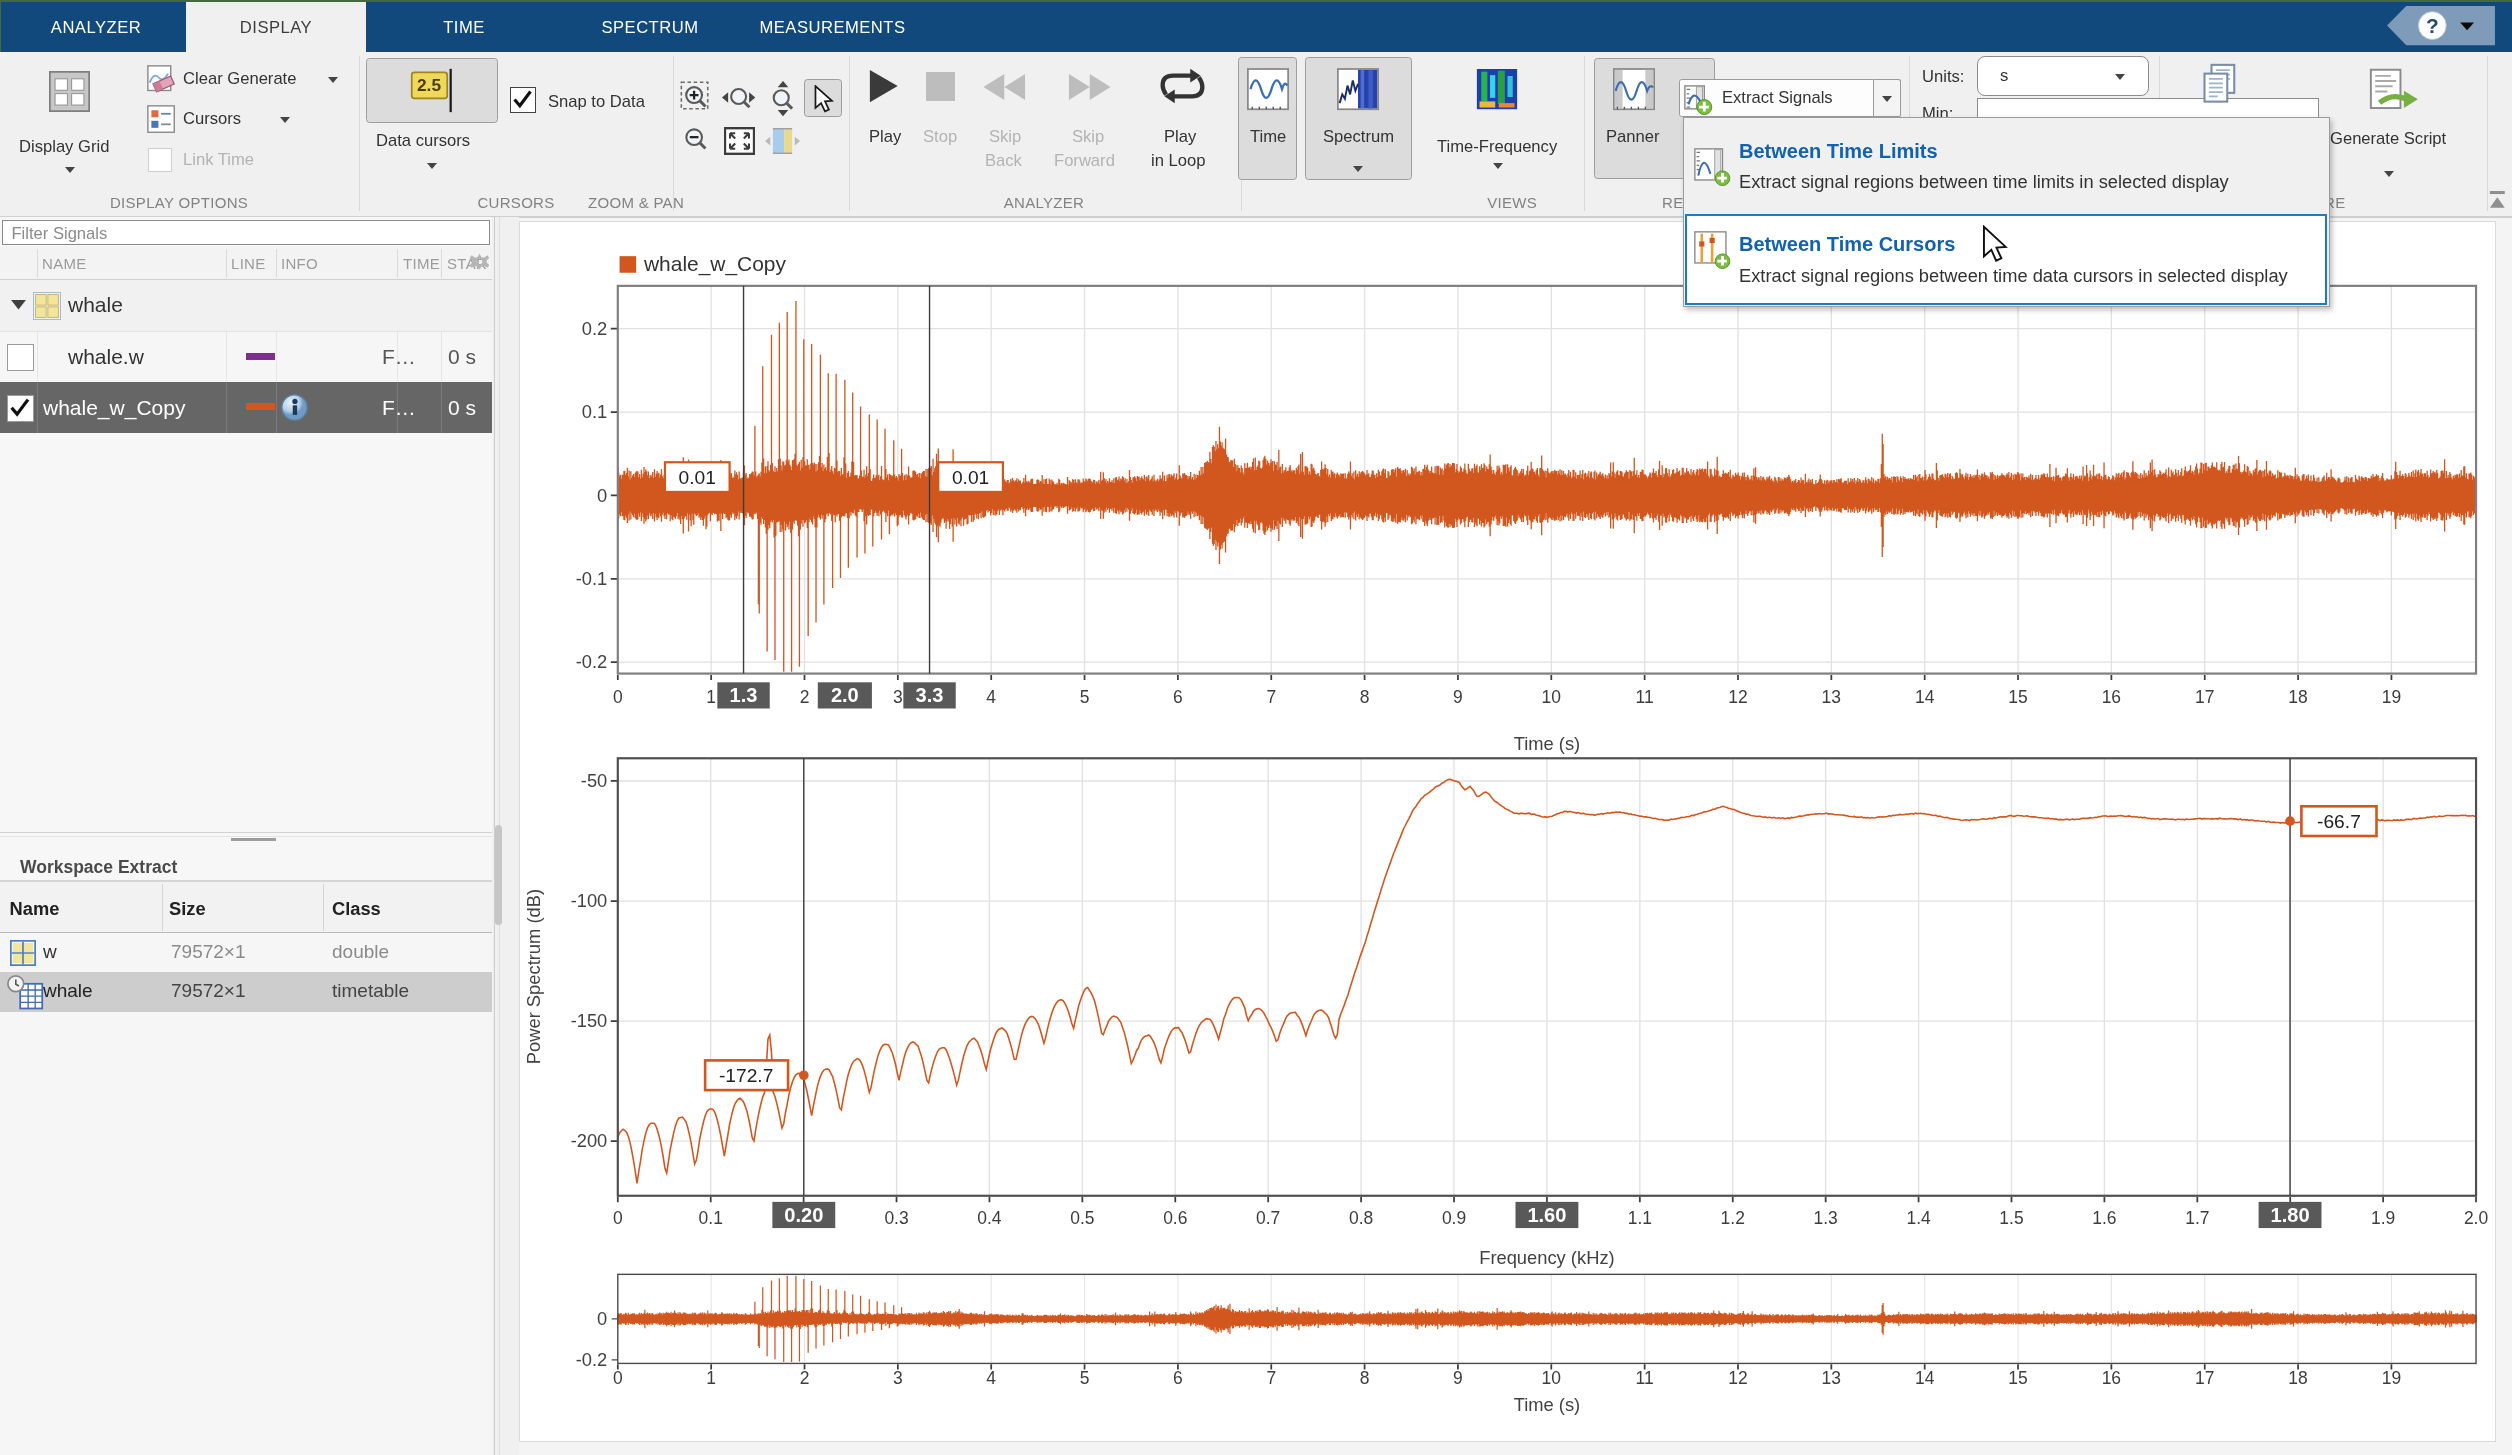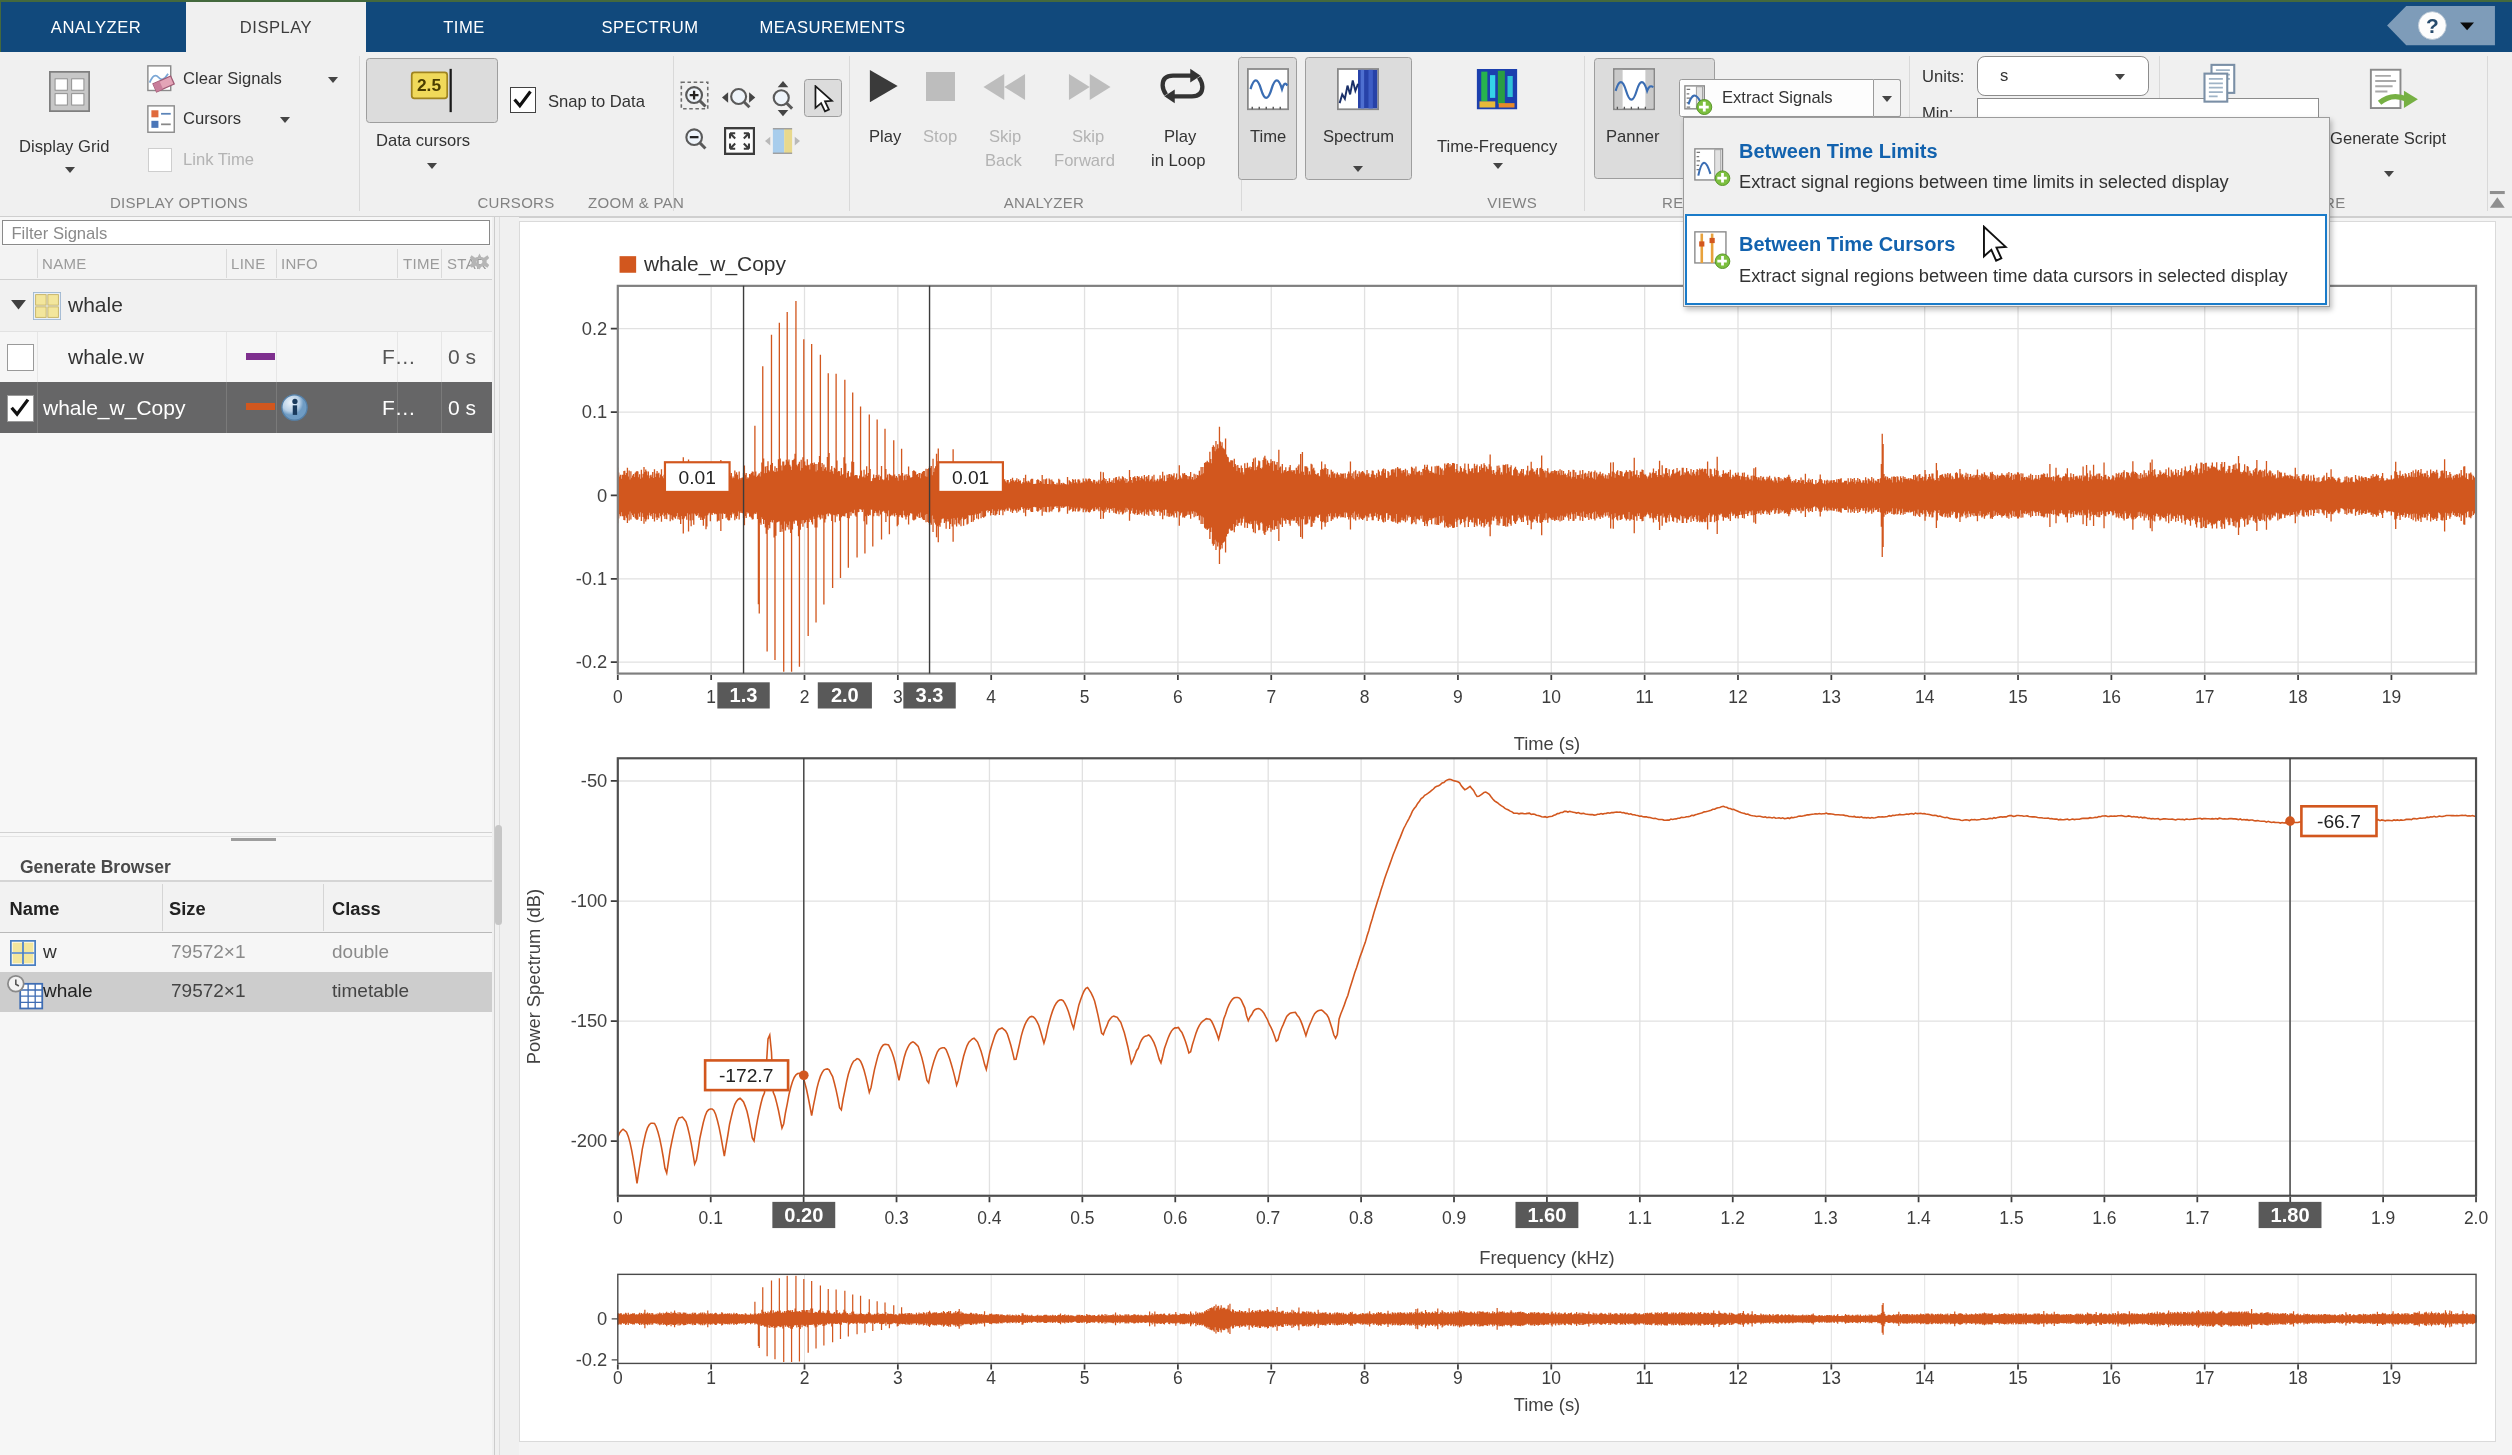--- a/index.html
+++ b/index.html
@@ -66,21 +66,21 @@
 <div class="a lbl" style="left:19px;top:137px">Display Grid</div>
 <div class="a dd" style="left:65px;top:167px"></div>
 <svg class="a" style="left:147px;top:65px" width="29" height="29" viewBox="0 0 33 33">
 <rect x="1" y="1" width="26" height="28" fill="#fff" stroke="#8a8a8a" stroke-width="1.6"></rect>
 <path d="M3 20 Q8 8 13 14 T24 10" stroke="#7aa7d6" stroke-width="2" fill="none"></path>
 <g transform="rotate(-24 18 22)">
       <rect x="8" y="17" width="22" height="10" fill="#e3a4b7" stroke="#9e5a74" stroke-width="1.4"></rect>
       <rect x="8" y="17" width="8" height="10" fill="#c87d9a"></rect>
     </g>
   </svg>
-<div class="a lbl" style="left:183px;top:69px">Clear Signals</div>
+<div class="a lbl" style="left:183px;top:69px">Clear Generate</div>
 <div class="a dd" style="left:328px;top:77px"></div>
 <svg class="a" style="left:147px;top:105px" width="29" height="29" viewBox="0 0 33 33">
 <rect x="1" y="1" width="30" height="30" fill="#fff" stroke="#8a8a8a" stroke-width="1.6"></rect>
 <rect x="5" y="6" width="8" height="8" fill="#e06a3c"></rect>
     <line x1="16" y1="10" x2="27" y2="10" stroke="#5b84b8" stroke-width="2"></line>
 <rect x="5" y="18" width="8" height="8" fill="#4a76b8"></rect>
     <line x1="16" y1="22" x2="27" y2="22" stroke="#888" stroke-width="2"></line>
   </svg>
 <div class="a lbl" style="left:183px;top:109px">Cursors</div>
 <div class="a dd" style="left:280px;top:117px"></div>
@@ -293,21 +293,21 @@
     </defs>
 <circle cx="15.5" cy="15.5" r="14.5" fill="url(#ig)" stroke="#5580a8" stroke-width="1.5"></circle>
 <rect x="13.5" y="13" width="5" height="11" fill="#1a3a5c"></rect>
     <circle cx="16" cy="8.5" r="3" fill="#1a3a5c"></circle>
   </svg>
 <div class="a rowtxt" style="left:382px;top:396px;color:#fff">F…</div>
 <div class="a rowtxt" style="left:448px;top:396px;color:#fff">0 s</div>
 <div class="a" style="left:0;top:832px;width:492px;height:0.9px;background:#d2d2d2"></div>
 <div class="a" style="left:0;top:836px;width:492px;height:0.9px;background:#e4e4e4"></div>
 <div class="a" style="left:231px;top:838px;width:45px;height:2.6px;background:#9d9d9d"></div>
-<div class="a" style="left:20px;top:857px;font-size:17.5px;font-weight:bold;color:#4a4a4a">Generate Browser</div>
+<div class="a" style="left:20px;top:857px;font-size:17.5px;font-weight:bold;color:#4a4a4a">Workspace Extract</div>
 <div class="a" style="left:0;top:880px;width:492px;height:1.7px;background:#d5d5d5"></div>
 <div class="a" style="left:0;top:882px;width:492px;height:51px;background:#f2f2f2;border-bottom:1.7px solid #b9b9b9"></div>
 <div class="a" style="left:9.6px;top:898px;font-size:18.3px;font-weight:bold;color:#222">Name</div>
 <div class="a" style="left:169px;top:898px;font-size:18.3px;font-weight:bold;color:#222">Size</div>
 <div class="a" style="left:332px;top:898px;font-size:18.3px;font-weight:bold;color:#222">Class</div>
 <div class="a" style="left:162px;top:884px;width:0.9px;height:47px;background:#d5d5d5"></div>
 <div class="a" style="left:323px;top:884px;width:0.9px;height:47px;background:#d5d5d5"></div>
 <div class="a" style="left:0;top:933px;width:492px;height:523px;background:#f6f6f6"></div>
 <svg class="a" style="left:9.6px;top:940px" width="26" height="26" viewBox="0 0 30 30">
 <rect x="1" y="1" width="28" height="28" fill="#fff" stroke="#4a7fc1" stroke-width="2"></rect>

